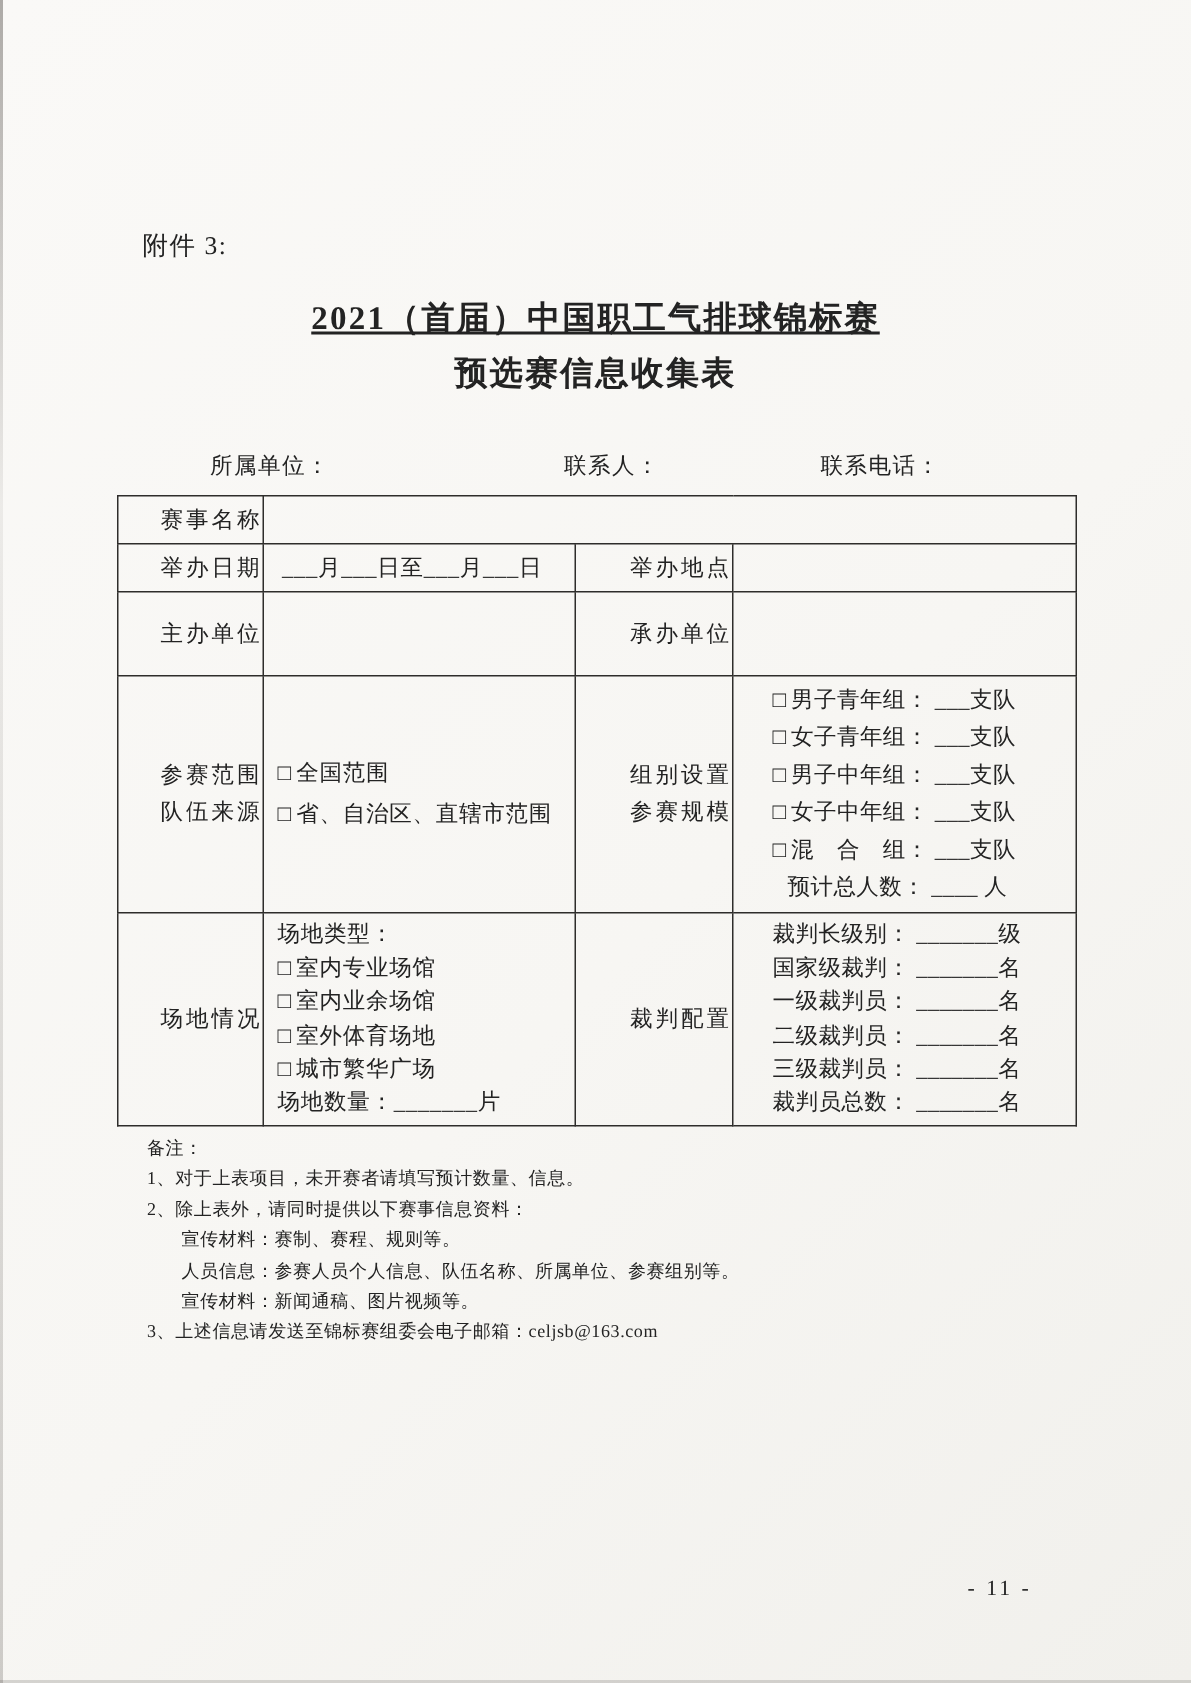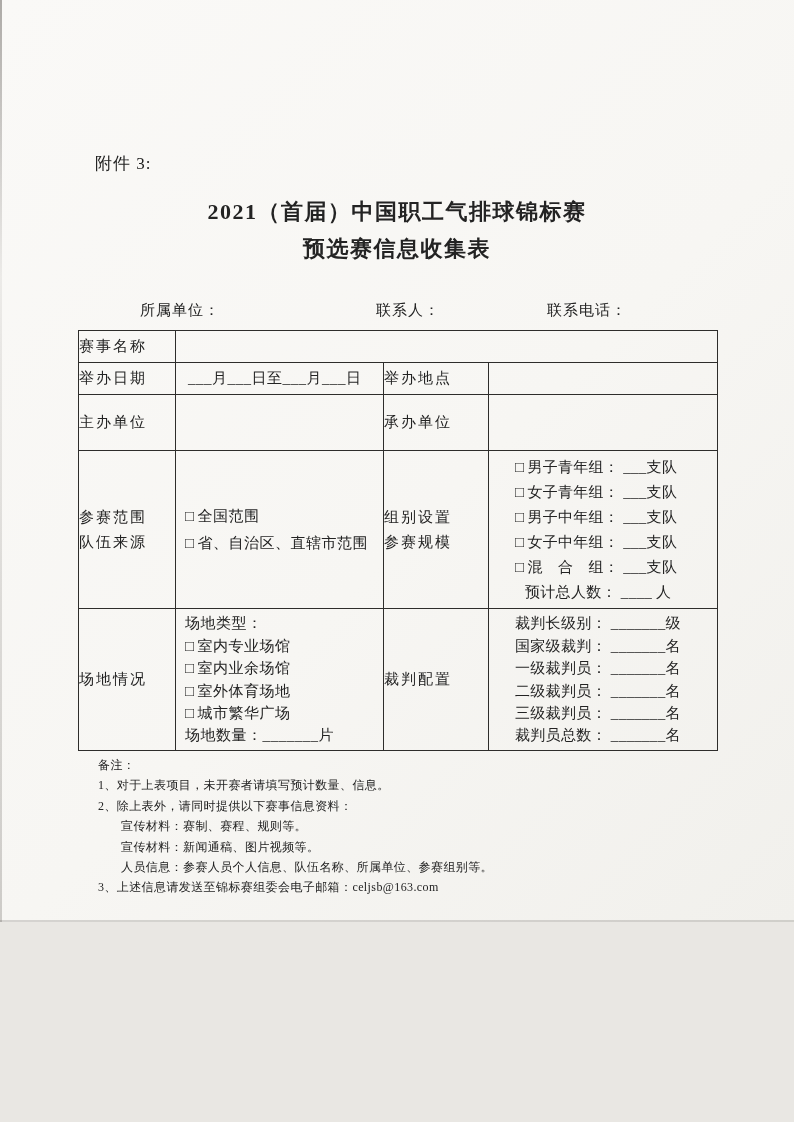--- a/index.html
+++ b/index.html
@@ -1,47 +1,47 @@
 <!DOCTYPE html>
 <html><head>
 <meta charset="utf-8">
 <style>
   * { margin:0; padding:0; box-sizing:border-box; }
   html,body { width:794px; height:1122px; }
   body { background:#e9e7e3; font-family:"Liberation Serif","DejaVu Serif",serif; }
   .page {
-    position:relative; width:794px; height:922px; overflow:hidden;
+    position:relative; width:794px; height:1122px; overflow:hidden;
     background:linear-gradient(135deg,#faf9f7 0%,#f7f6f3 55%,#f1f0ec 100%);
     color:#232323;
   }
   .edge-left { position:absolute; left:0; top:0; width:2px; height:100%;
     background:linear-gradient(180deg,rgba(80,75,70,.45),rgba(80,75,70,.08) 30%,rgba(80,75,70,.25)); }
   .edge-bottom { position:absolute; left:0; bottom:0; width:100%; height:2px;
     background:rgba(80,75,70,.2); }
 
   .attachment { position:absolute; left:95px; top:152px; font-size:17px; letter-spacing:1px; }
   .title { position:absolute; left:0; width:100%; text-align:center;
     font-weight:bold; font-size:22px; letter-spacing:1.5px; }
-  .title1 { top:197px; }
+  .title1 { top:197px;text-decoration:underline; }
   .title2 { top:234px; }
 
   .contact-line { position:absolute; top:301px; left:0; width:100%; height:20px; font-size:15px;margin-left:40px; }
   .cl { position:absolute; top:0; letter-spacing:1px; }
   .cl-unit   { left:100px; }
   .cl-person { left:336px; }
   .cl-phone  { left:507px; }
 
   table.form { position:absolute; left:78px; top:330px; width:639px;
     border-collapse:collapse; table-layout:fixed; }
   .form td { border:1.6px solid #2e2d2b; font-size:15px; vertical-align:middle;
     overflow:hidden; }
   .c1 { width:97px; } .c2 { width:208px; } .c3 { width:105px; } .c4 { width:229px; }
   .r1 td { height:32px; } .r2 td { height:32px; } .r3 td { height:56px; }
   .r4 td { height:158px; } .r5 td { height:142px; }
-  td.lbl { text-align:left; letter-spacing:2px; }
+  td.lbl { text-align:right; letter-spacing:2px; }
   td.lbl .two-line { line-height:25px; }
   td.val { padding-left:12px; letter-spacing:.5px; }
   .cell-scope { padding-left:9px; }
   .cell-scope .opt { line-height:27px; letter-spacing:.5px; }
   .cell-groups { padding-left:26px; }
   .cell-groups .opt { line-height:25px; letter-spacing:.3px; }
   .cell-groups .nobox { padding-left:10px; }
   .cell-venue { padding-left:9px; }
   .cell-venue .opt { line-height:22.4px; letter-spacing:.5px; }
   .cell-ref { padding-left:26px;margin-top:27px; }
@@ -138,19 +138,19 @@
       </td>
     </tr>
   </tbody>
     </table>
 
   <div class="notes">
     <div>备注：</div>
     <div>1、对于上表项目，未开赛者请填写预计数量、信息。</div>
     <div>2、除上表外，请同时提供以下赛事信息资料：</div>
     <div class="indent">宣传材料：赛制、赛程、规则等。</div>
+    <div class="indent">人员信息：参赛人员个人信息、队伍名称、所属单位、参赛组别等。</div>
     <div class="indent">宣传材料：新闻通稿、图片视频等。</div>
-    <div class="indent">人员信息：参赛人员个人信息、队伍名称、所属单位、参赛组别等。</div>
     <div>3、上述信息请发送至锦标赛组委会电子邮箱：celjsb@163.com</div>
   </div>
 
   <div class="pagenum">- 11 -</div>
 </div>
 
 </body></html>

